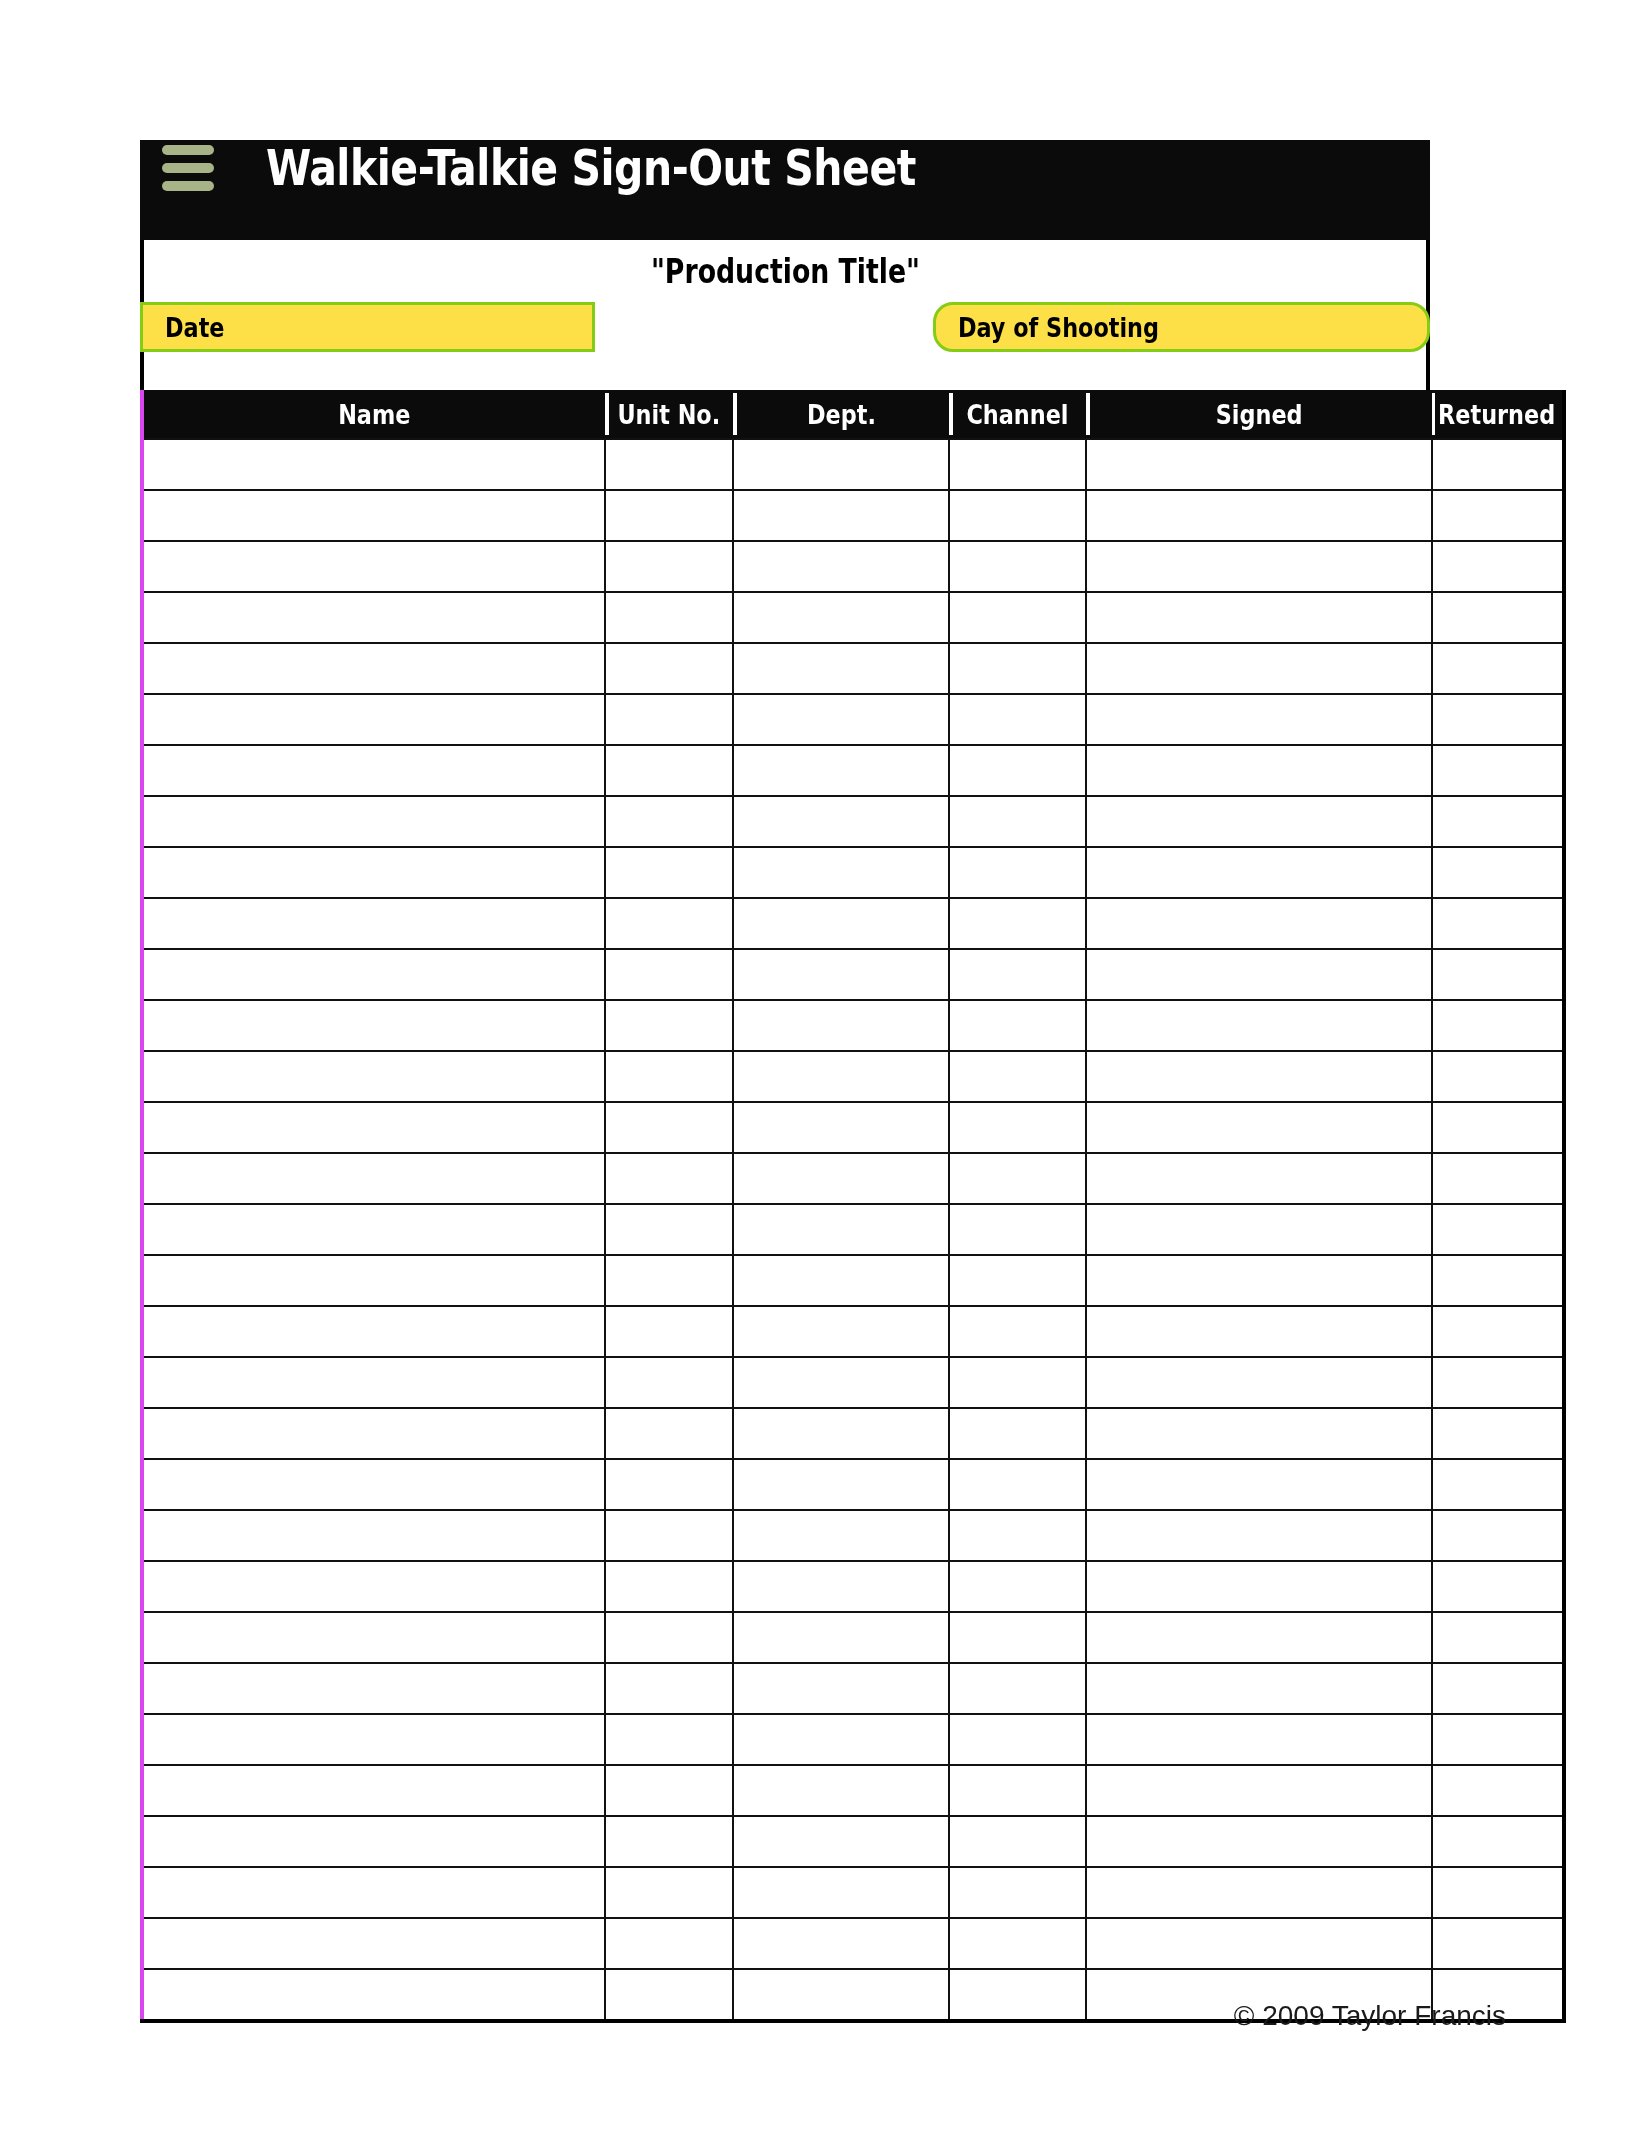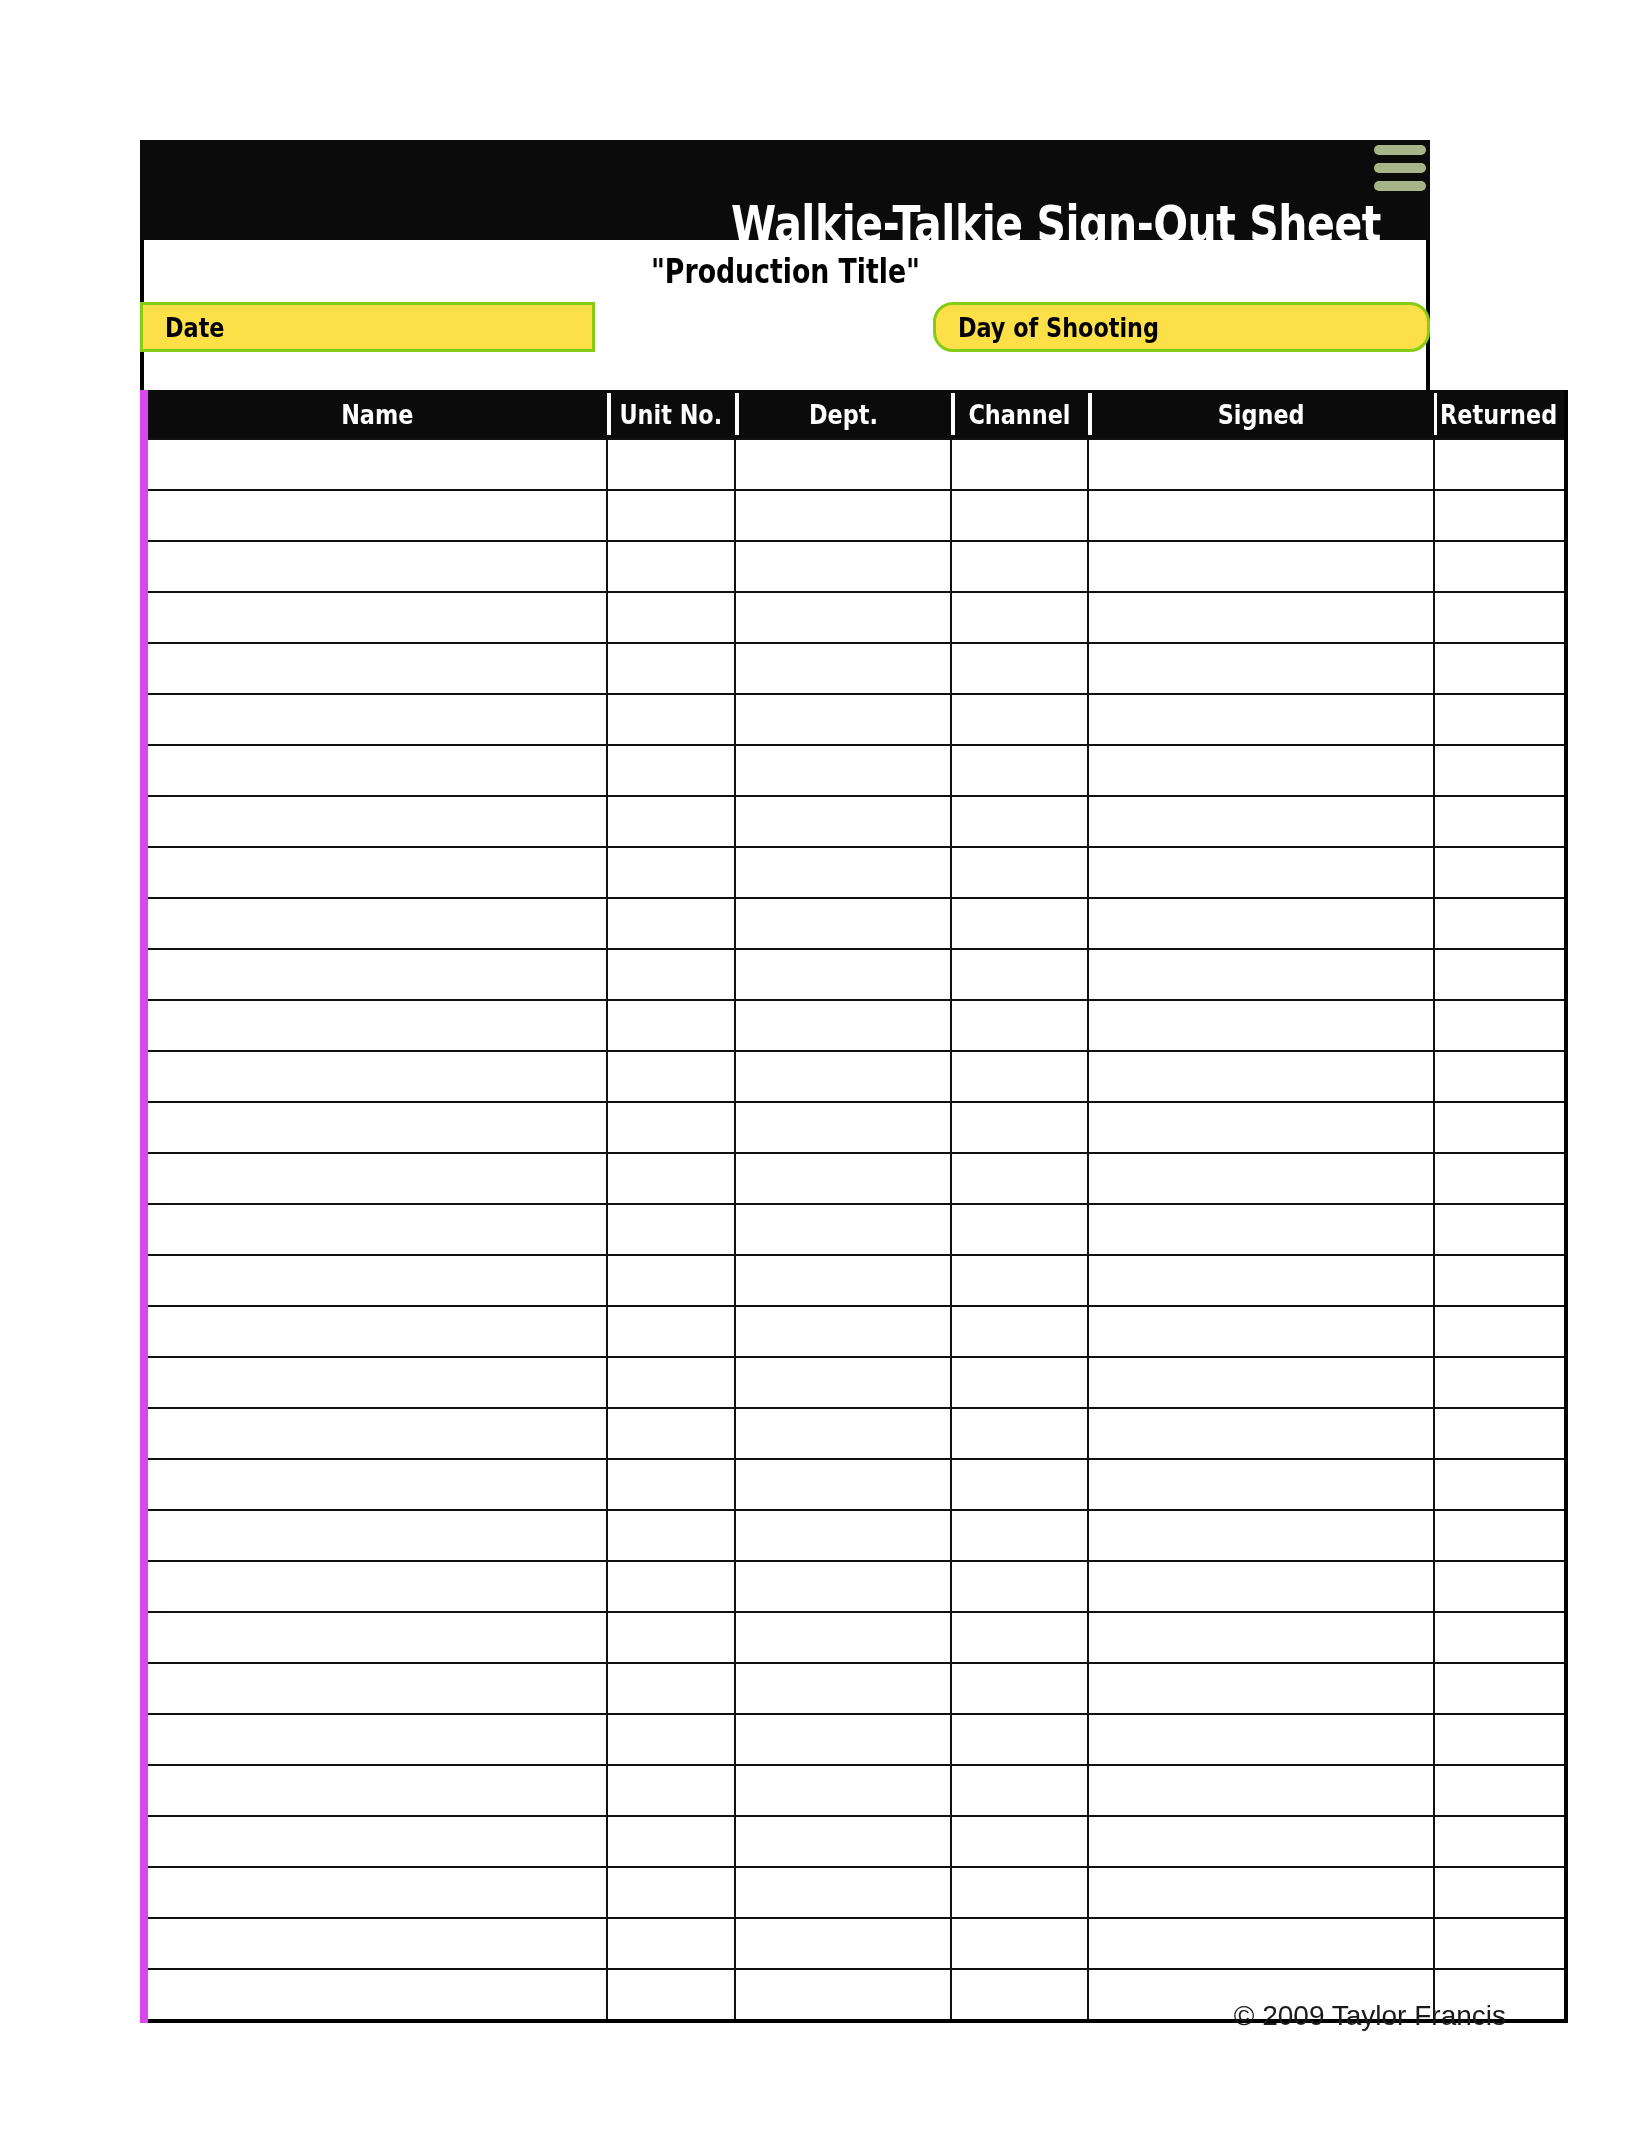--- a/index.html
+++ b/index.html
@@ -29,24 +29,23 @@
     left: 140px;
     top: 140px;
     width: 1290px;
   }
 
   
   .header-bar {
     background: #0b0b0b;
     height: 100px;
     display: flex;
-    align-items: flex-end;
+    align-items: flex-start;
     padding-left: 22px;
     box-sizing: border-box;
-    flex-direction: column;
   }
   .hamburger {
     width: 56px;
     height: 56px;
     display: flex;
     flex-direction: column;
     justify-content: center;
     gap: 8px;
     flex: 0 0 auto;
   }
@@ -126,21 +125,21 @@
     border-left: 4px solid #000;
     border-right: 4px solid #000;
     box-sizing: border-box;
   }
 
   
   table.grid {
     border-collapse: collapse;
     table-layout: fixed;
     width: 1290px;
-    border-left: 8px solid #d946ef;
+    border-left: 4px solid #d946ef;
     border-right: 4px solid #000;
     box-sizing: border-box;
   }
   table.grid thead th {
     background: #0b0b0b;
     color: #fff;
     height: 48px;
     font-family: "Liberation Sans Narrow", "DejaVu Sans Condensed", "Liberation Sans", sans-serif;
     font-weight: bold;
     font-size: 27px;

